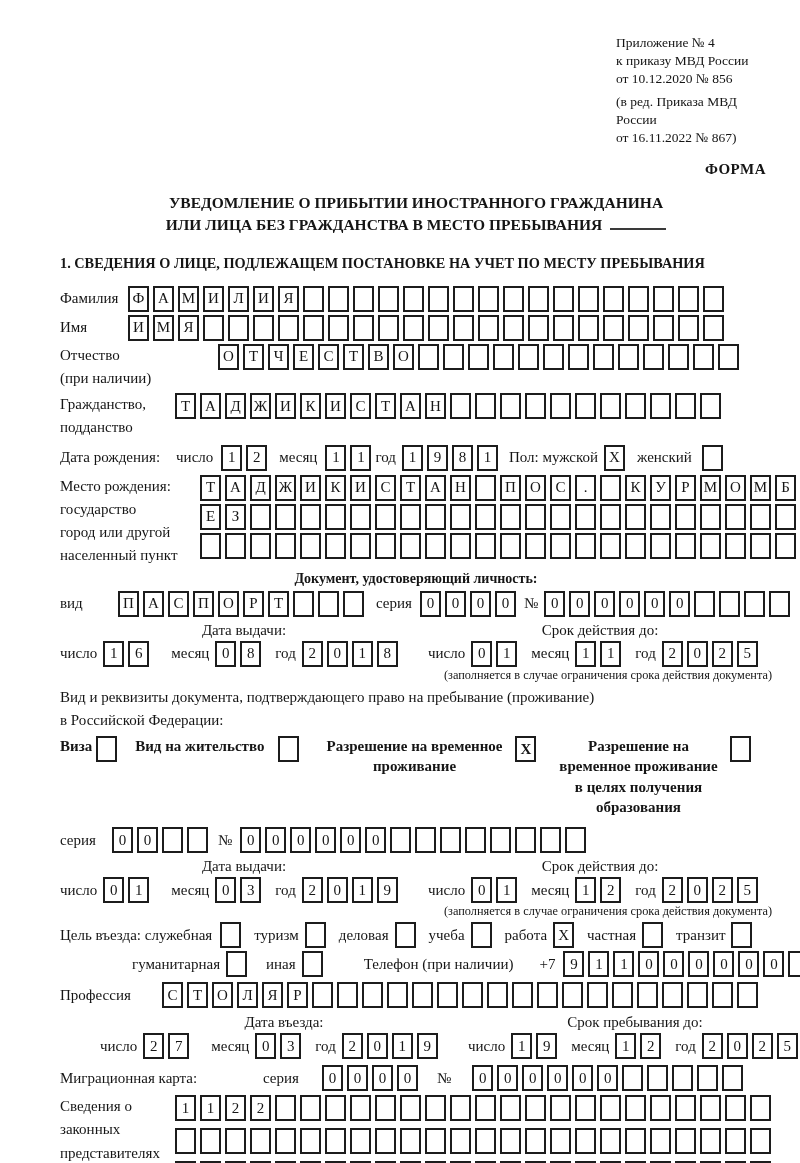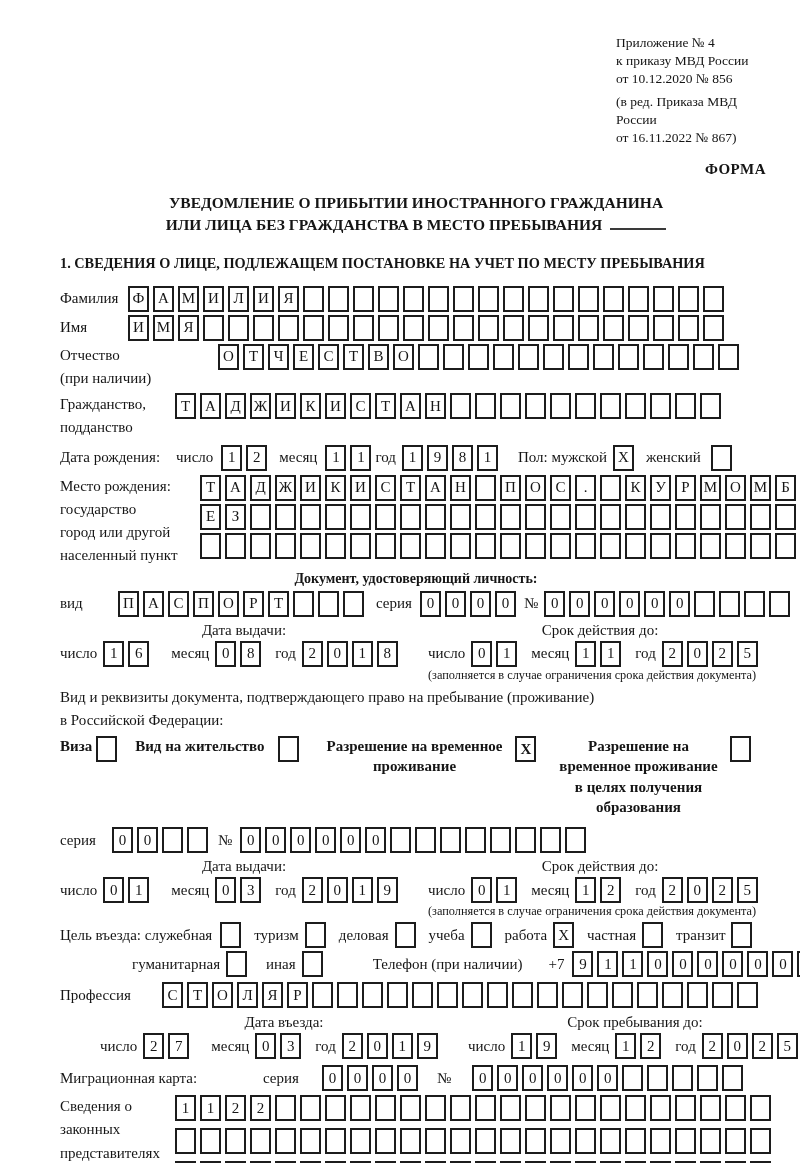--- a/index.html
+++ b/index.html
@@ -35,21 +35,21 @@
   .stack > .boxes { display:flex; margin-bottom:3px; }
 
   
   .dp { display:flex; margin-bottom:0; }
   .dp-l { width:368px; flex:none; }
   .dp-r { flex:1; }
   .dp-head { text-align:center; font-size:15px; line-height:1.2; margin-bottom:2px; }
   .dp-line { display:flex; align-items:center; }
   .dp-line .dlabel { margin-right:6px; }
   .dp-line .grp { margin-right:10px; display:inline-flex; }
-  .note { font-size:12.3px; margin-top:1px; margin-bottom:3px; }
+  .note { font-size:12.3px; text-align:right; margin-top:1px; margin-bottom:3px; }
 
   
   .intro { line-height:1.55; }
   .opts { display:flex; align-items:flex-start; margin-top:4px; margin-bottom:10px; }
   .opt { display:flex; align-items:flex-start;font-weight:bold; }
   .opt .olabel { line-height:1.35; }
   .opt .cbox { margin-left:8px; }
   .opt-c { text-align:center; }
 
   .purpose-opt { display:flex; align-items:center; margin-right:13px; }
@@ -211,21 +211,21 @@
         <span class="cbox">1</span>
         <span class="cbox">1</span>
       </span>
     <span class="flabel" style="margin-right:6px;">год</span>
     <span class="boxes">
         <span class="cbox">1</span>
         <span class="cbox">9</span>
         <span class="cbox">8</span>
         <span class="cbox">1</span>
       </span>
-    <span class="flabel" style="margin:0 6px 0 16px;">Пол: мужской</span>
+    <span class="flabel" style="margin:0 6px 0 7px;">Пол: мужской</span>
     <span class="cbox">X</span>
     <span class="flabel" style="margin:0 10px 0 8px;">женский</span>
     <span class="cbox"></span>
   </div>
 
   <div class="frow top" style="margin-top:4px;">
     <span class="lbl-col w140">
       <div>Место рождения:</div>
       <div>государство</div>
       <div>город или другой</div>
@@ -529,21 +529,21 @@
 
   <div class="frow" style="margin-left:72px; margin-top:2px;">
     <span class="purpose-opt">
       <span>гуманитарная</span>
       <span class="cbox"></span>
     </span>
     <span class="purpose-opt" style="margin-left:6px;">
       <span>иная</span>
       <span class="cbox"></span>
     </span>
-    <span class="flabel" style="margin-left:37px;">Телефон (при наличии)</span>
+    <span class="flabel" style="margin-left:28px;">Телефон (при наличии)</span>
     <span class="flabel" style="margin:0 8px 0 26px;">+7</span>
     <span class="boxes">
         <span class="cbox">9</span>
         <span class="cbox">1</span>
         <span class="cbox">1</span>
         <span class="cbox">0</span>
         <span class="cbox">0</span>
         <span class="cbox">0</span>
         <span class="cbox">0</span>
         <span class="cbox">0</span>

